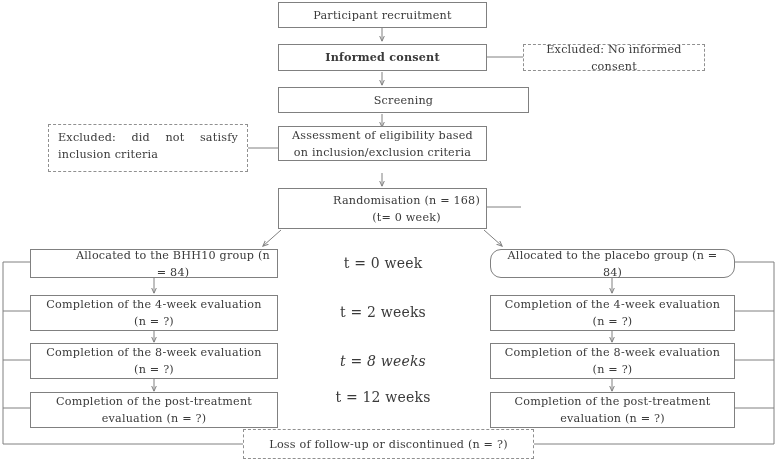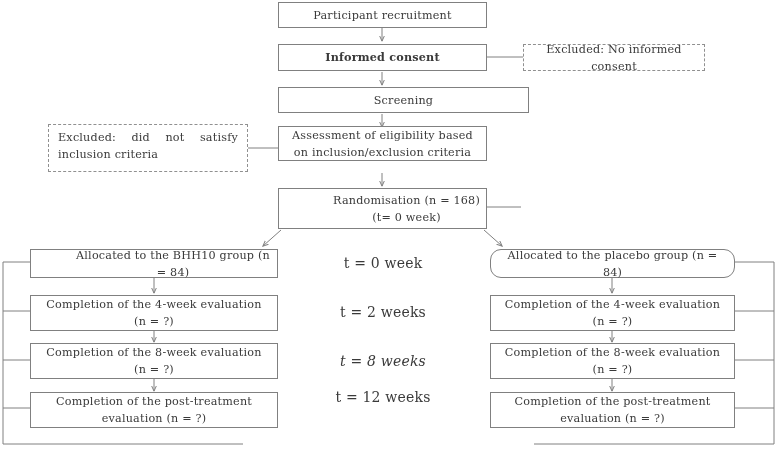--- a/index.html
+++ b/index.html
@@ -184,14 +184,17 @@
 
   <div class="box" style="left:490px; top:392px; width:245px; height:36px;">
     <span class="txt">Completion of the post-treatment evaluation (n = ?)</span>
   </div>
 
   <div class="tlabel" style="left:308px; top:256px; width:150px;">t = 0 week</div>
   <div class="tlabel" style="left:308px; top:305px; width:150px;">t = 2 weeks</div>
   <div class="tlabel" style="left:308px; top:354px; width:150px;font-style:italic;">t = 8 weeks</div>
   <div class="tlabel" style="left:308px; top:378px; width:150px;margin-top:12px;">t = 12 weeks</div>
 
+  <div class="box dashed" style="left:243px; top:429px; width:291px; height:30px;">
+    <span class="txt">Loss of follow-up or discontinued (n = ?)</span>
+  </div>
 
 </div>
 
 </body></html>

